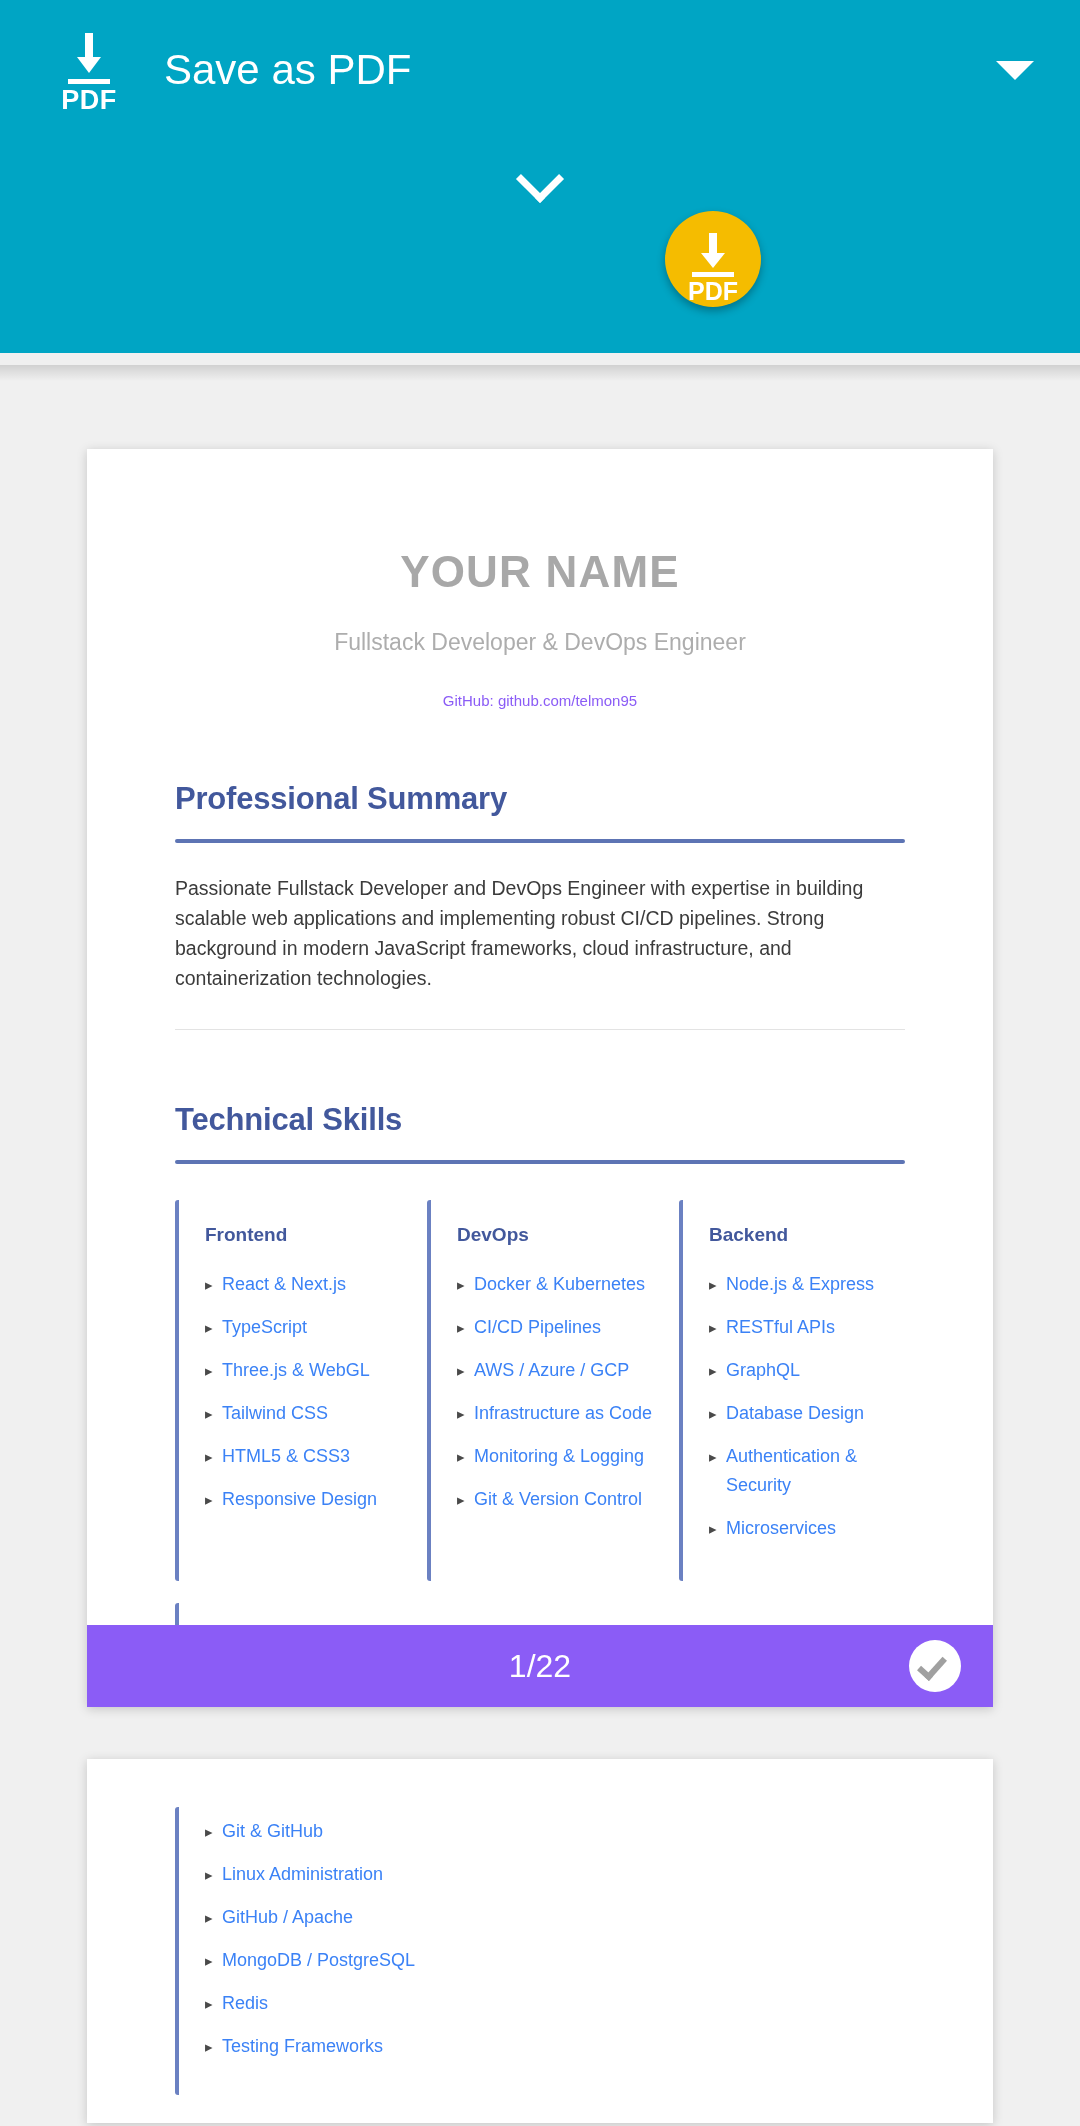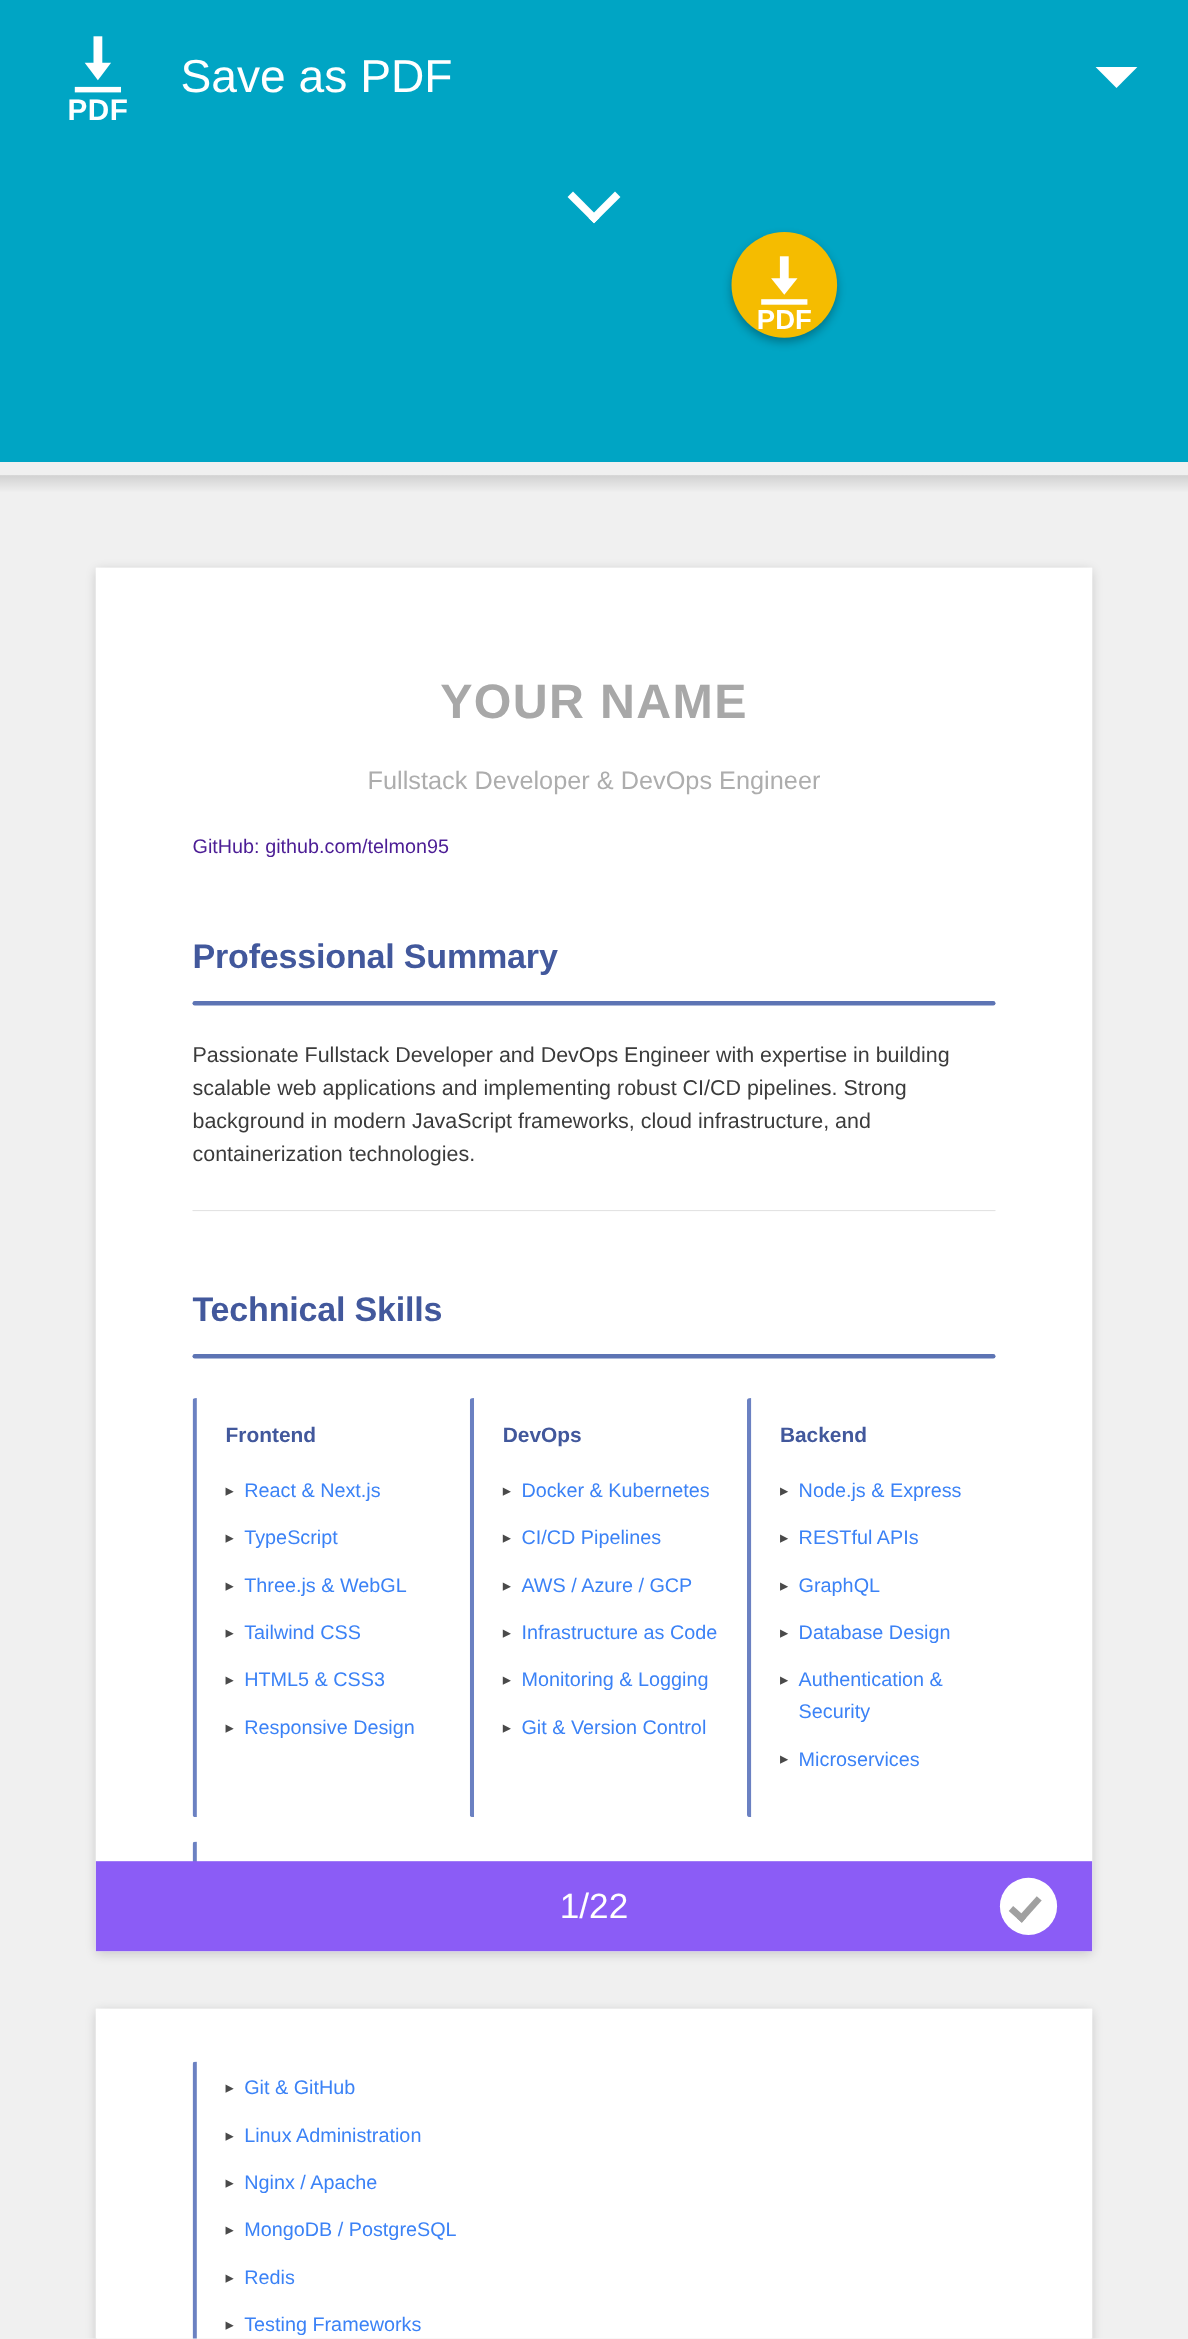--- a/index.html
+++ b/index.html
@@ -8,21 +8,21 @@
     height: 2126px;
     background: #f0f0f0;
     font-family: "Liberation Sans", sans-serif;
     overflow: hidden;
   }
 
   
   .print-bar {
     position: relative;
     width: 1080px;
-    height: 420px;
+    height: 353px;
     background: #00a5c4;
     color: #ffffff;
   }
   .printer-row {
     display: flex;
     align-items: center;
     height: 140px;
     padding: 0 34px 0 56px;
   }
   .pdf-icon {
@@ -181,22 +181,23 @@
     letter-spacing: 1.2px;
     padding-top: 98px;
   }
   .resume-title {
     text-align: center;
     font-size: 23px;
     color: #adadad;
     padding-top: 32px;
   }
   .resume-contact {
-    font-size: 18px;
-    color: #4c1d95;
+    text-align: center;
+    font-size: 15px;
+    color: #8b5cf6;
     padding-top: 36px;
   }
 
   .section { padding-top: 72px; }
   .section-heading {
     font-size: 31px;
     font-weight: bold;
     color: #42589c;
     letter-spacing: -0.2px;
   }
@@ -405,21 +406,21 @@
         <div class="tick"></div>
       </div>
     </div>
   </div>
 
   <div class="page-card second">
     <div class="second-list">
       <div class="tools-col">
         <div class="skill-item">Git &amp; GitHub</div>
         <div class="skill-item">Linux Administration</div>
-        <div class="skill-item">Nginx / Apache</div>
+        <div class="skill-item">GitHub / Apache</div>
         <div class="skill-item">MongoDB / PostgreSQL</div>
         <div class="skill-item">Redis</div>
         <div class="skill-item">Testing Frameworks</div>
       </div>
     </div>
     <div class="second-divider"></div>
   </div>
 
 </div>
 

